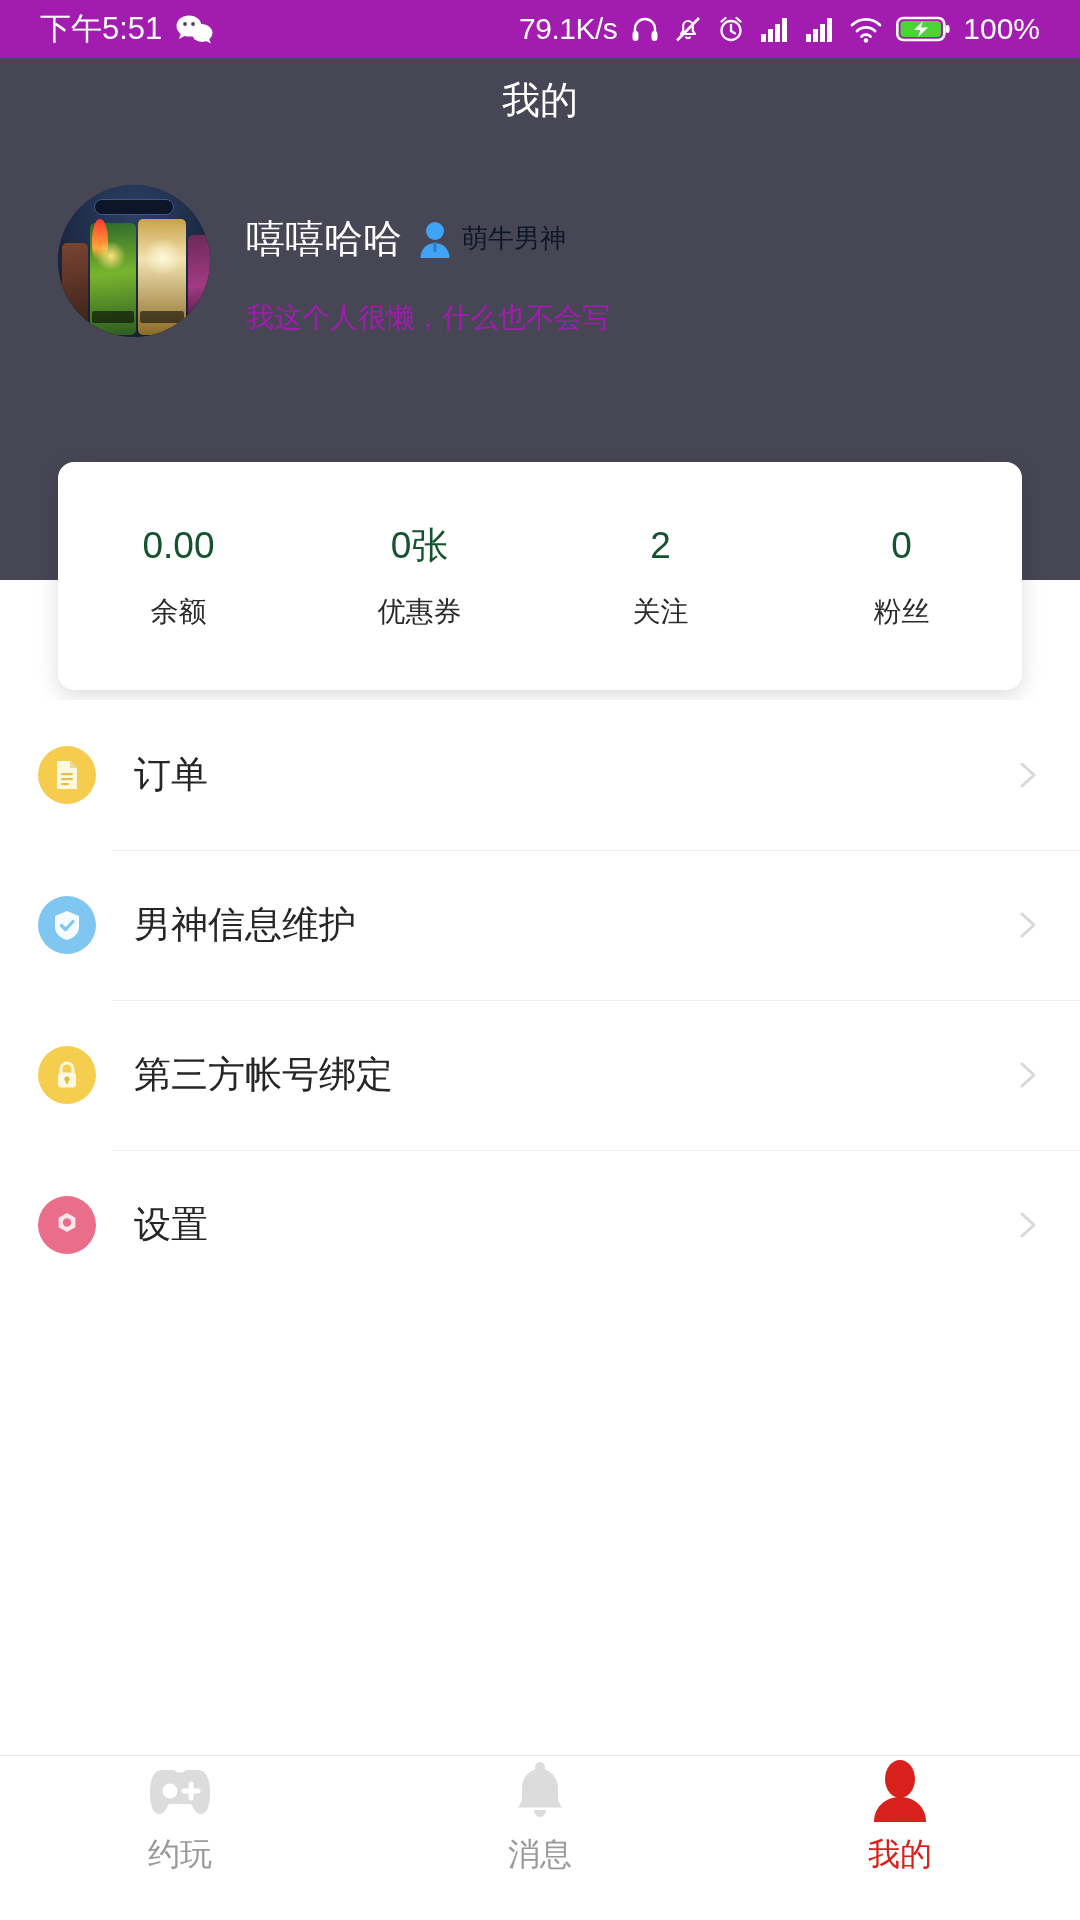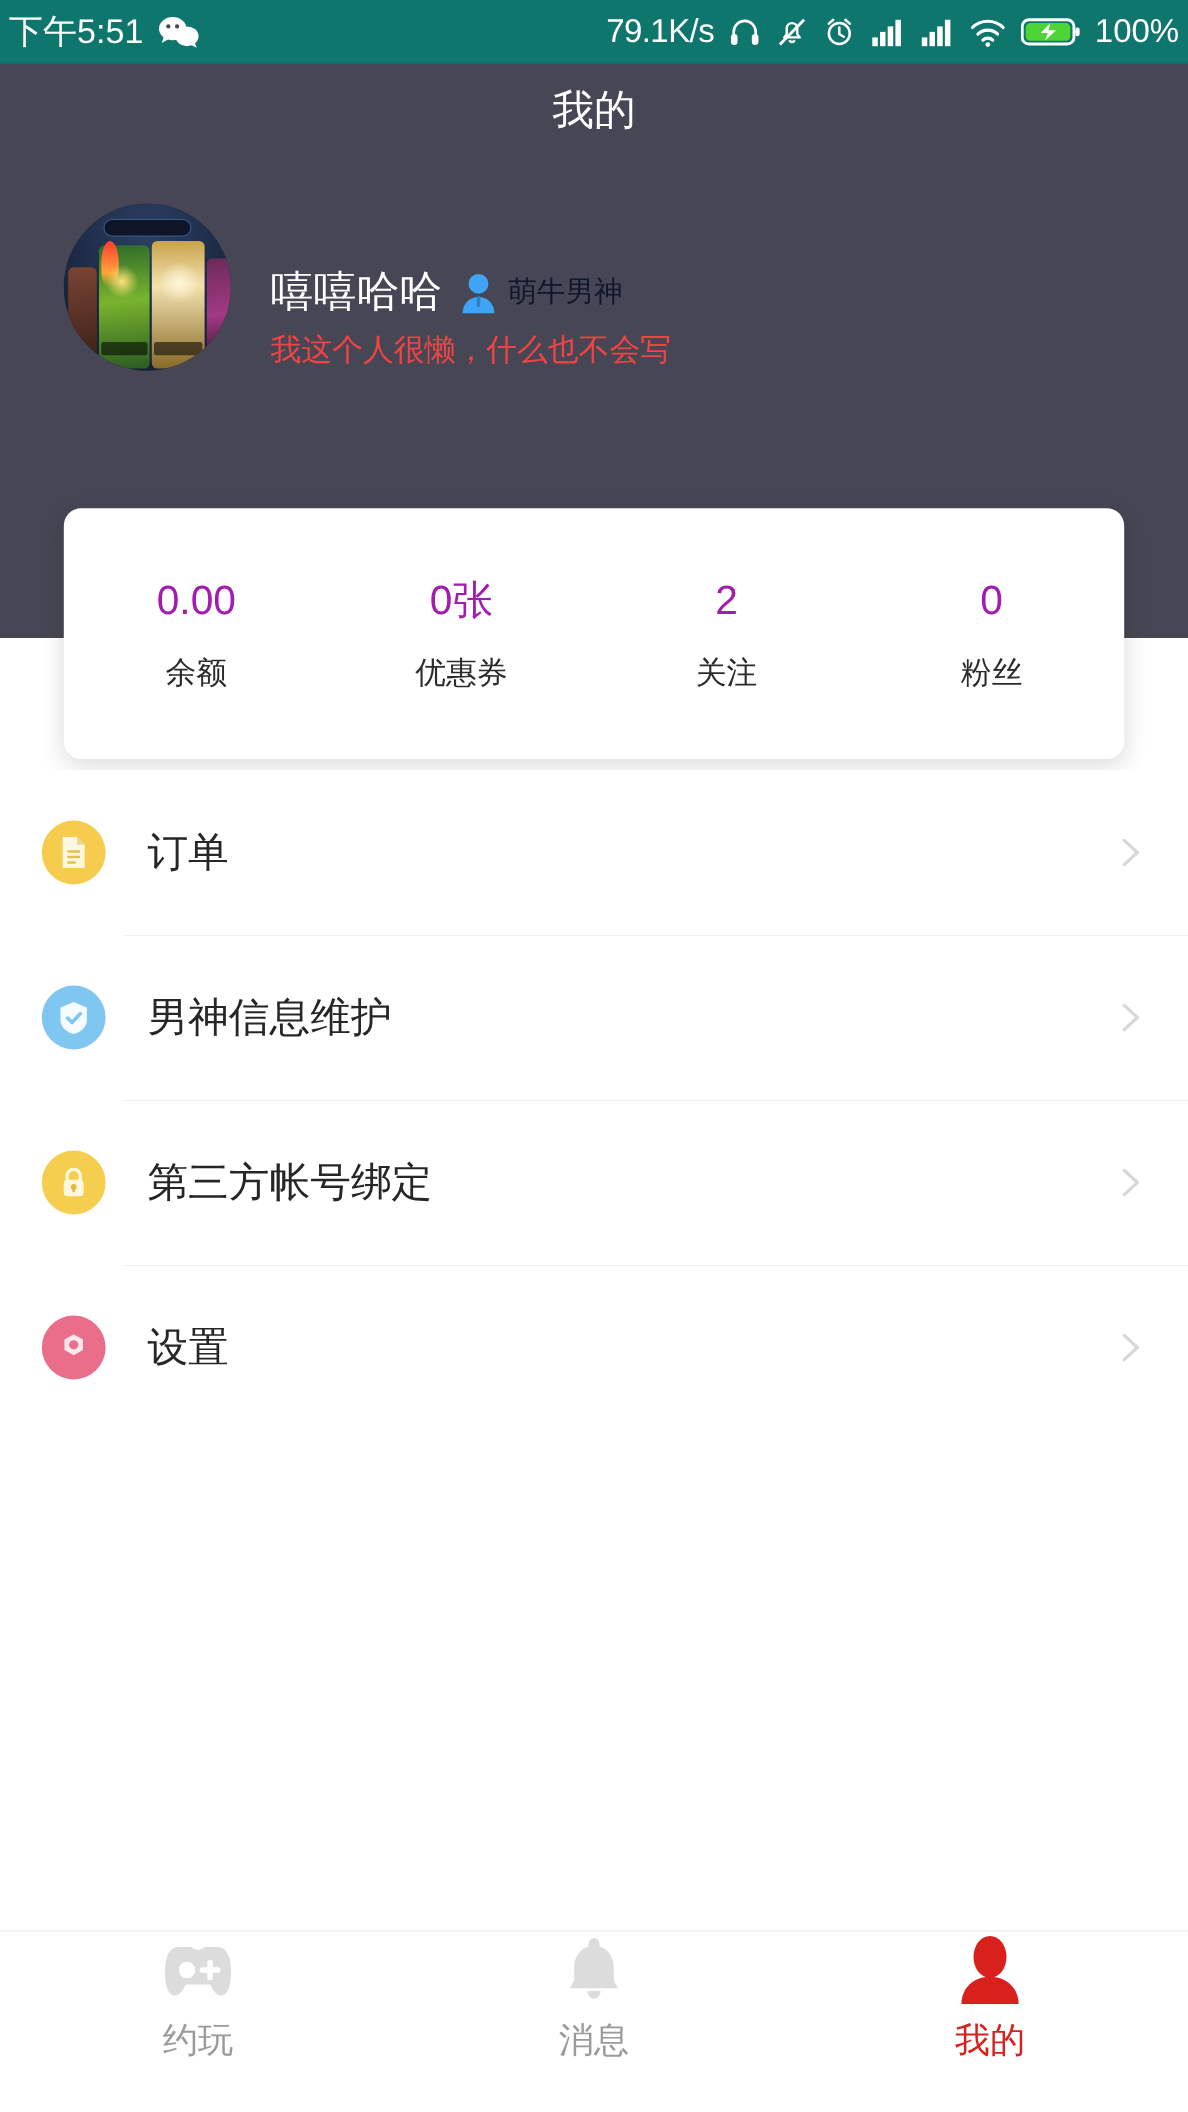--- a/index.html
+++ b/index.html
@@ -7,23 +7,23 @@
     width:1080px; height:1920px;
     font-family:"Liberation Sans","DejaVu Sans",sans-serif;
     background:#ffffff;
     overflow:hidden;
   }
   #app { position:relative; width:1080px; height:1920px; background:#fff; }
 
   
   .statusbar{
     position:absolute; top:0; left:0; width:1080px; height:58px;
-    background:#0f766e; color:#ffffff;
+    background:#a21caf; color:#ffffff;
     display:flex; align-items:center;
-    padding:0 8px;
+    padding:0 40px;
     font-size:30px;
   }
   .sb-left{ display:flex; align-items:center; gap:14px; }
   .sb-time{ font-size:31px; letter-spacing:0px; }
   .sb-right{ margin-left:auto; display:flex; align-items:center; gap:13px; }
   .sb-speed{ font-size:30px; letter-spacing:-0.5px; }
   .sb-pct{ font-size:30px; }
   .ico{ display:inline-block; line-height:0; }
 
   
@@ -78,36 +78,36 @@
     background:rgba(0,0,0,0.55);
   }
   .av-label1{ left:34px; top:126px; width:42px; }
   .av-label2{ left:82px; top:126px; width:44px; }
 
   .pinfo{ margin-left:36px; padding-top:8px; }
   .prow1{ display:flex; align-items:center; gap:16px; }
   .pname{ color:#ffffff; font-size:39px; line-height:1; }
   .badge-wrap{ display:flex; align-items:center; gap:10px; }
   .badge-label{ color:#0f172a; font-size:26px; }
-  .pbio{ margin-top:14px; color:#ef4444; font-size:28px; }
+  .pbio{ margin-top:41px; color:#a21caf; font-size:28px; }
 
   
   .stats-card{
     position:absolute; top:462px; left:58px;
     width:964px; height:228px;
     background:#ffffff; border-radius:16px;
     box-shadow:0 6px 22px rgba(0,0,0,0.14);
     display:flex; align-items:center;
   }
   .stat{
     flex:1 1 0; display:flex; flex-direction:column;
     align-items:center; justify-content:center; gap:34px;
     cursor:pointer;
   }
-  .stat-val{ font-size:37px; color:#a21caf; line-height:1;text-align:center; }
+  .stat-val{ font-size:37px; color:#14532d; line-height:1;text-align:center; }
   .stat-lab{ font-size:28px; color:#2b2b2e; line-height:1; }
 
   
   .menu{ position:absolute; top:700px; left:0; width:1080px; }
   .menu-row{
     position:relative; height:150px; display:flex; align-items:center;
     padding:0 38px 0 38px; cursor:pointer; background:#fff;
   }
   .menu-row + .menu-row::before{
     content:""; position:absolute; top:0; left:112px; right:0;

